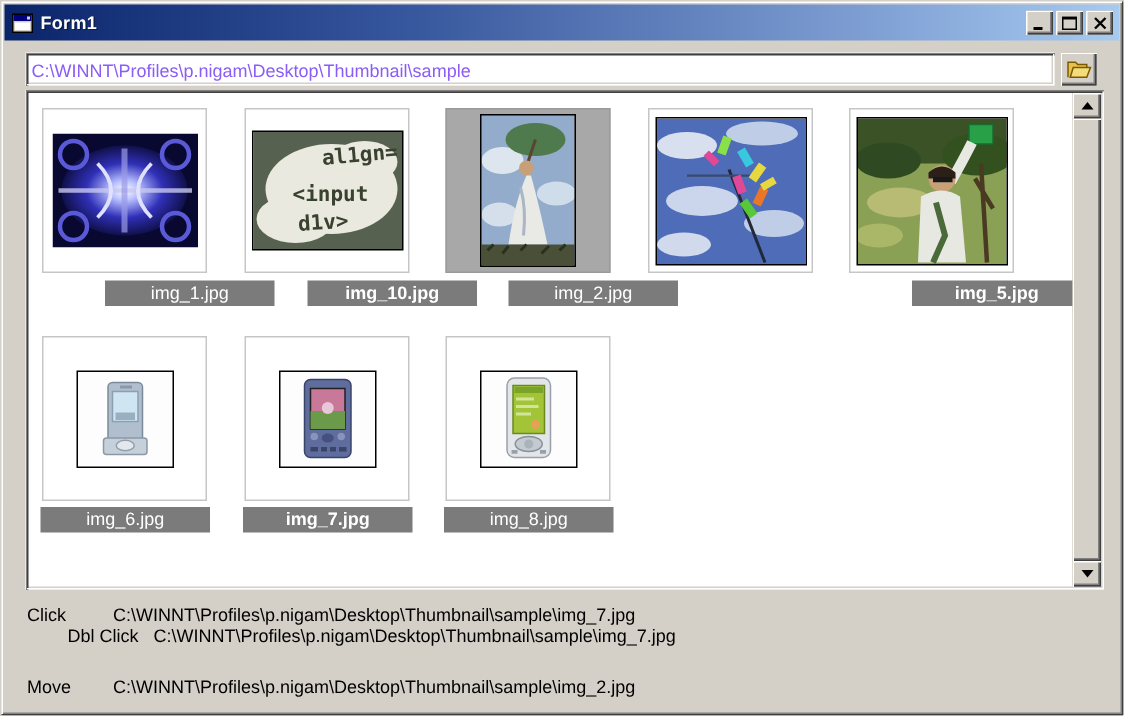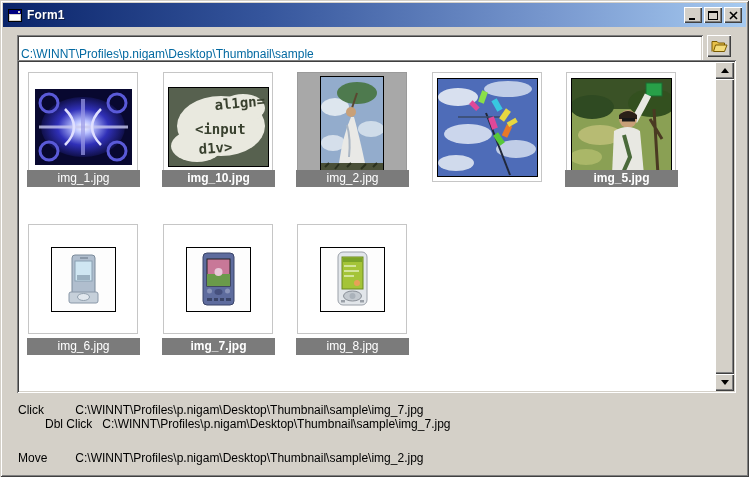--- a/index.html
+++ b/index.html
@@ -25,23 +25,23 @@
   .caption-buttons { margin-left:auto; display:flex; gap:2px; }
   .cbtn {
     width:18px; height:16px; background:#d4d0c8;
     box-shadow: inset 1px 1px 0 #ffffff, inset -1px -1px 0 #404040, inset -2px -2px 0 #808080;
     display:flex; align-items:center; justify-content:center;
   }
   .cbtn svg { display:block; }
 
   
   .pathbox {
-    position:absolute; left:17px; top:35px; width:686px; height:36px;
+    position:absolute; left:17px; top:35px; width:686px; height:22px;
     background:#fff; border:none; font-family:"Liberation Sans",sans-serif;
-    font-size:12px; padding:2px 4px 0 4px; color:#0369a1;
+    font-size:12px; padding:2px 4px 0 4px; color:#8b5cf6;
     box-shadow: inset 1px 1px 0 #808080, inset -1px -1px 0 #fff,
                 inset 2px 2px 0 #404040, inset -2px -2px 0 #d4d0c8;
     outline:none;
   }
   .browse-btn {
     position:absolute; left:707px; top:35px; width:24px; height:22px;
     background:#d4d0c8;
     box-shadow: inset 1px 1px 0 #ffffff, inset -1px -1px 0 #404040, inset -2px -2px 0 #808080;
     display:flex; align-items:center; justify-content:center; cursor:pointer;
   }
@@ -62,21 +62,21 @@
   .bordered { outline:1px solid #000; }
   .thumb-label {
     position:absolute; width:113px; height:17px; background:#7b7b7b;
     color:#fff; font-size:12px; line-height:17px; text-align:center;
     white-space:nowrap; overflow:hidden;
   }
   
   .c1 { left:11px; }  .c2 { left:146px; } .c3 { left:280px; } .c4 { left:415px; } .c5 { left:549px; }
   .lc1 { left:10px; } .lc2 { left:145px;font-weight:bold; } .lc3 { left:279px; } .lc4 { left:414px; } .lc5 { left:548px;font-weight:bold; }
   .r1  { top:12px; }  .r2  { top:164px; }
-  .lr1 { top:110px; } .lr2 { top:278px; }
+  .lr1 { top:127px;margin-left:43px; } .lr2 { top:278px; }
 
   
   .vscroll {
     position:absolute; top:2px; right:2px; bottom:2px; width:19px;
     background:#d4d0c8; display:flex; flex-direction:column;
   }
   .sbtn {
     height:17px; flex:0 0 auto; background:#d4d0c8;
     box-shadow: inset 1px 1px 0 #ffffff, inset -1px -1px 0 #404040, inset -2px -2px 0 #808080;
     display:flex; align-items:center; justify-content:center;

